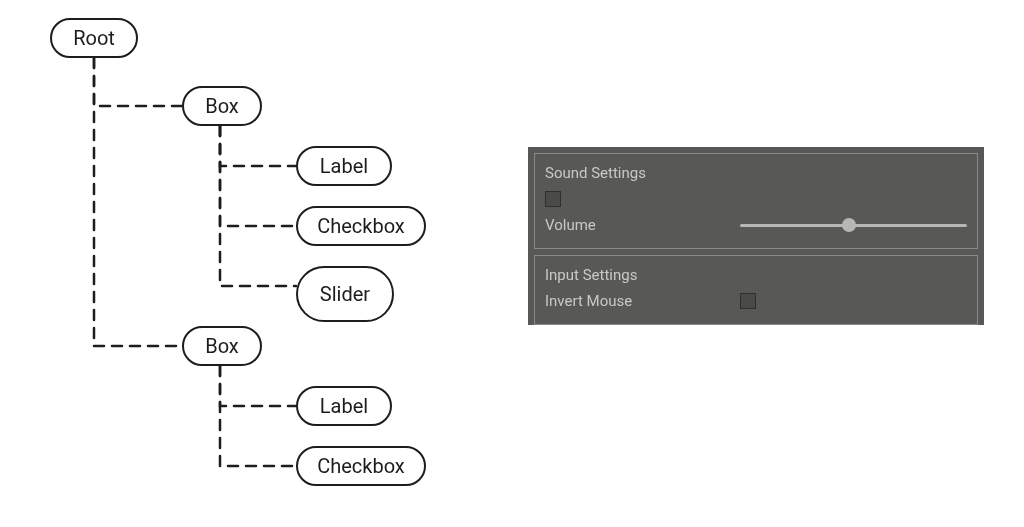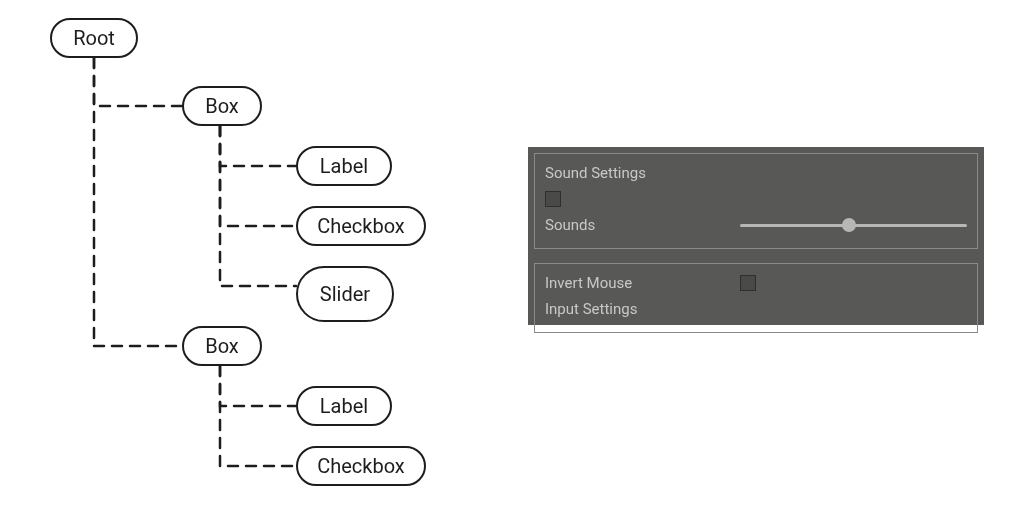--- a/index.html
+++ b/index.html
@@ -45,21 +45,21 @@
     top: 147px;
     width: 456px;
     height: 178px;
     background: #585857;
     box-sizing: border-box;
     padding: 6px;
     font-size: 15px;
     color: #c8c8c7;
     display: flex;
     flex-direction: column;
-    gap: 14px;
+    gap: 6px;
   }
   .panel-box {
     border: 1px solid #8a8a89;
     padding: 6px 10px 10px 10px;
     box-sizing: border-box;
   }
   .panel-row {
     display: flex;
     align-items: center;
     height: 26px;
@@ -141,31 +141,31 @@
 <div class="panel">
 
   <div class="panel-box">
     <div class="panel-row">
       <span>Sound Settings</span>
     </div>
     <div class="panel-row">
       <span class="panel-checkbox"></span>
     </div>
     <div class="panel-row">
-      <span class="panel-label">Sounds</span>
+      <span class="panel-label">Volume</span>
       <span class="panel-slider">
         <span class="slider-track"></span>
         <span class="slider-thumb" style="left: 48%;"></span>
       </span>
     </div>
   </div>
 
   <div class="panel-box">
     <div class="panel-row">
+      <span>Input Settings</span>
+    </div>
+    <div class="panel-row">
       <span class="panel-label">Invert Mouse</span>
       <span class="panel-checkbox"></span>
-    </div>
-    <div class="panel-row">
-      <span>Input Settings</span>
     </div>
   </div>
 
 </div>
 
 </body></html>

